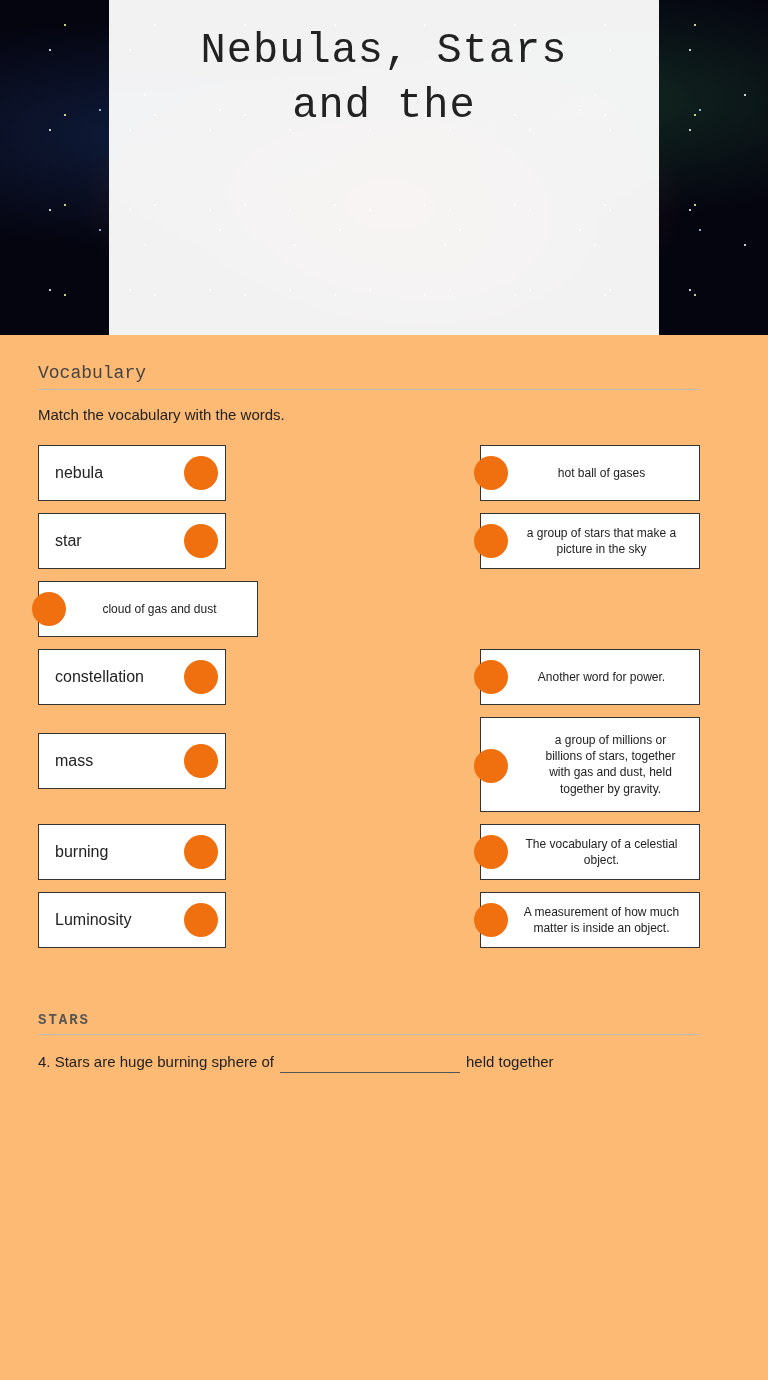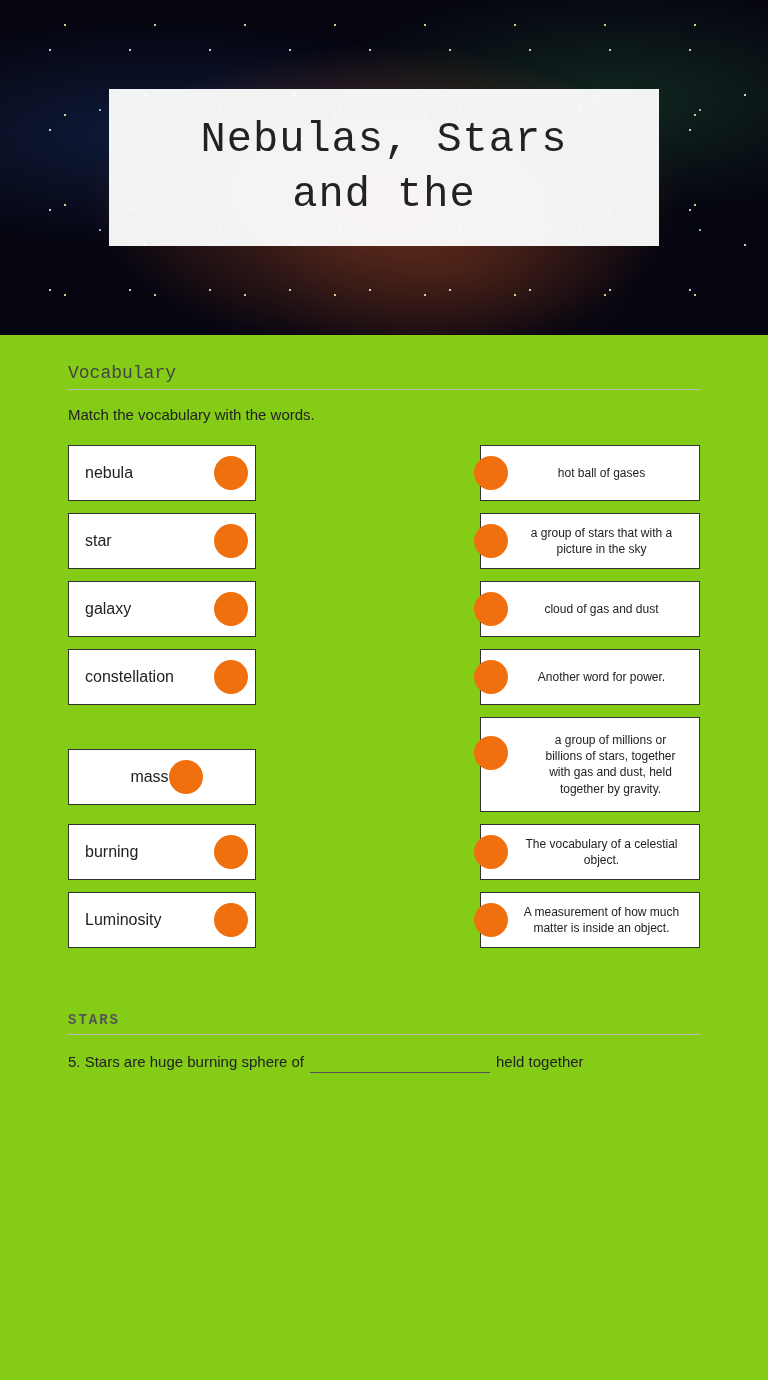--- a/index.html
+++ b/index.html
@@ -12,21 +12,20 @@
     }
 
     
     .hero {
       width: 768px;
       height: 335px;
       background: #0a0a1a;
       position: relative;
       overflow: hidden;
       display: flex;
-      align-items: center;
       justify-content: center;
     }
 
     
     .hero::before {
       content: '';
       position: absolute;
       inset: 0;
       background:
         radial-gradient(ellipse at 50% 60%, rgba(180,80,40,0.55) 0%, transparent 55%),
@@ -64,22 +63,22 @@
       font-family: 'Courier New', Courier, monospace;
       font-size: 42px;
       font-weight: 300;
       color: #222;
       line-height: 1.3;
       letter-spacing: 1px;
     }
 
     
     .main-content {
-      background: #84cc16;
-      padding: 28px 68px 40px 68px;
+      background: #fdba74;
+      padding: 28px 68px 40px 38px;
       min-height: 1045px;
     }
 
     .section-header {
       font-family: 'Courier New', Courier, monospace;
       font-size: 18px;
       color: #444;
       font-weight: 400;
       margin-bottom: 6px;
     }
@@ -231,52 +230,48 @@
         </div>
       </div>
 
       <div class="vocab-row">
         <div class="term-box">
           <span>star</span>
           <span class="orange-dot dot-right"></span>
         </div>
         <div class="def-box">
           <span class="orange-dot dot-left"></span>
-          <span class="def-text">a group of stars that with a picture in the sky</span>
-        </div>
-      </div>
-
-      <div class="vocab-row">
-        <div class="term-box">
-          <span>galaxy</span>
-          <span class="orange-dot dot-right"></span>
-        </div>
+          <span class="def-text">a group of stars that make a picture in the sky</span>
+        </div>
+      </div>
+
+      <div class="vocab-row">
         <div class="def-box">
           <span class="orange-dot dot-left"></span>
           <span class="def-text">cloud of gas and dust</span>
         </div>
       </div>
 
       <div class="vocab-row">
         <div class="term-box">
           <span>constellation</span>
           <span class="orange-dot dot-right"></span>
         </div>
         <div class="def-box">
           <span class="orange-dot dot-left"></span>
           <span class="def-text">Another word for power.</span>
         </div>
       </div>
 
       <div class="vocab-row">
-        <div class="term-box" style="align-self: flex-start; margin-top: 32px; justify-content: center;">
+        <div class="term-box" style="align-self: flex-start; margin-top: 16px;">
           <span>mass</span>
           <span class="orange-dot dot-right"></span>
         </div>
-        <div class="def-box" style="align-items: flex-start; padding-top: 14px; padding-bottom: 14px; gap: 26px;">
+        <div class="def-box" style="align-items: center; padding-top: 14px; padding-bottom: 14px; gap: 26px;">
           <span class="orange-dot dot-left" style="margin-top: 4px;"></span>
           <span class="def-text">a group of millions or billions of stars, together with gas and dust, held together by gravity.</span>
         </div>
       </div>
 
       <div class="vocab-row">
         <div class="term-box">
           <span>burning</span>
           <span class="orange-dot dot-right"></span>
         </div>
@@ -297,19 +292,19 @@
         </div>
       </div>
 
     </div>
   </div>
 
   <div class="stars-section">
     <div class="stars-header">STARS</div>
     <hr class="divider">
     <div class="fill-line">
-      <span>5. Stars are huge burning sphere of</span>
+      <span>4. Stars are huge burning sphere of</span>
       <input class="blank-input" type="text" value="" style="">
       <span>held together</span>
     </div>
   </div>
 
 </div>
 
 </body></html>

